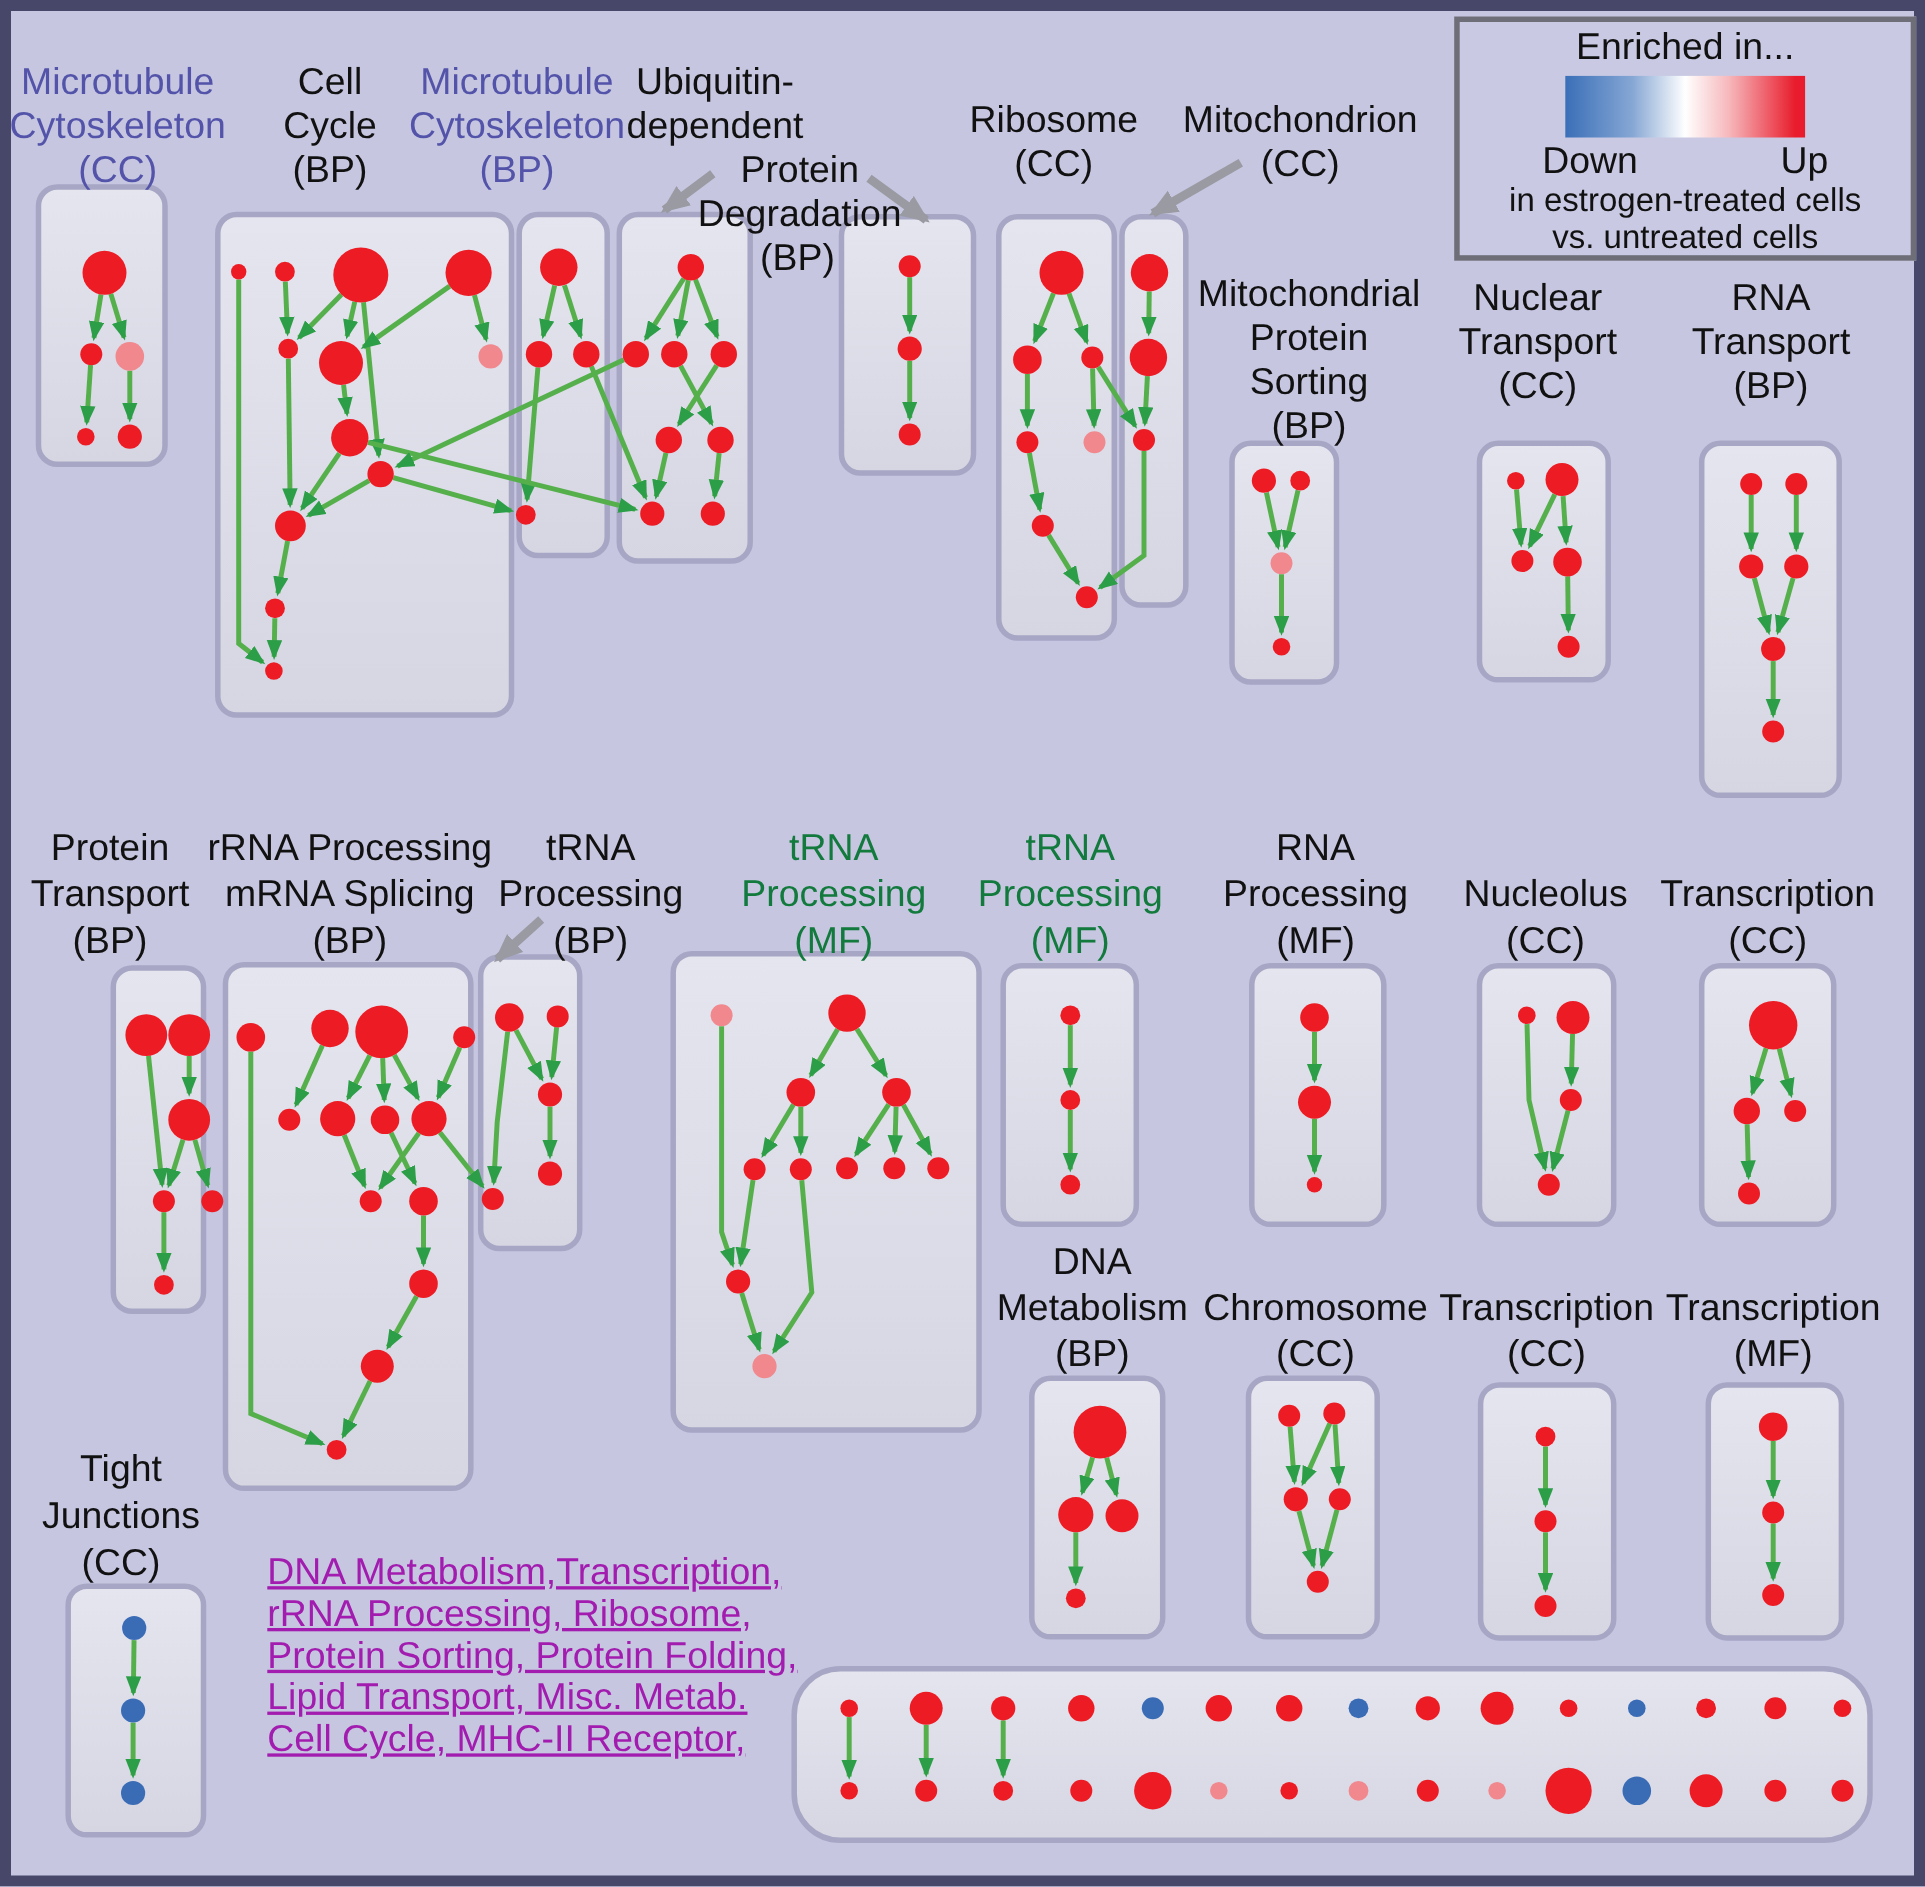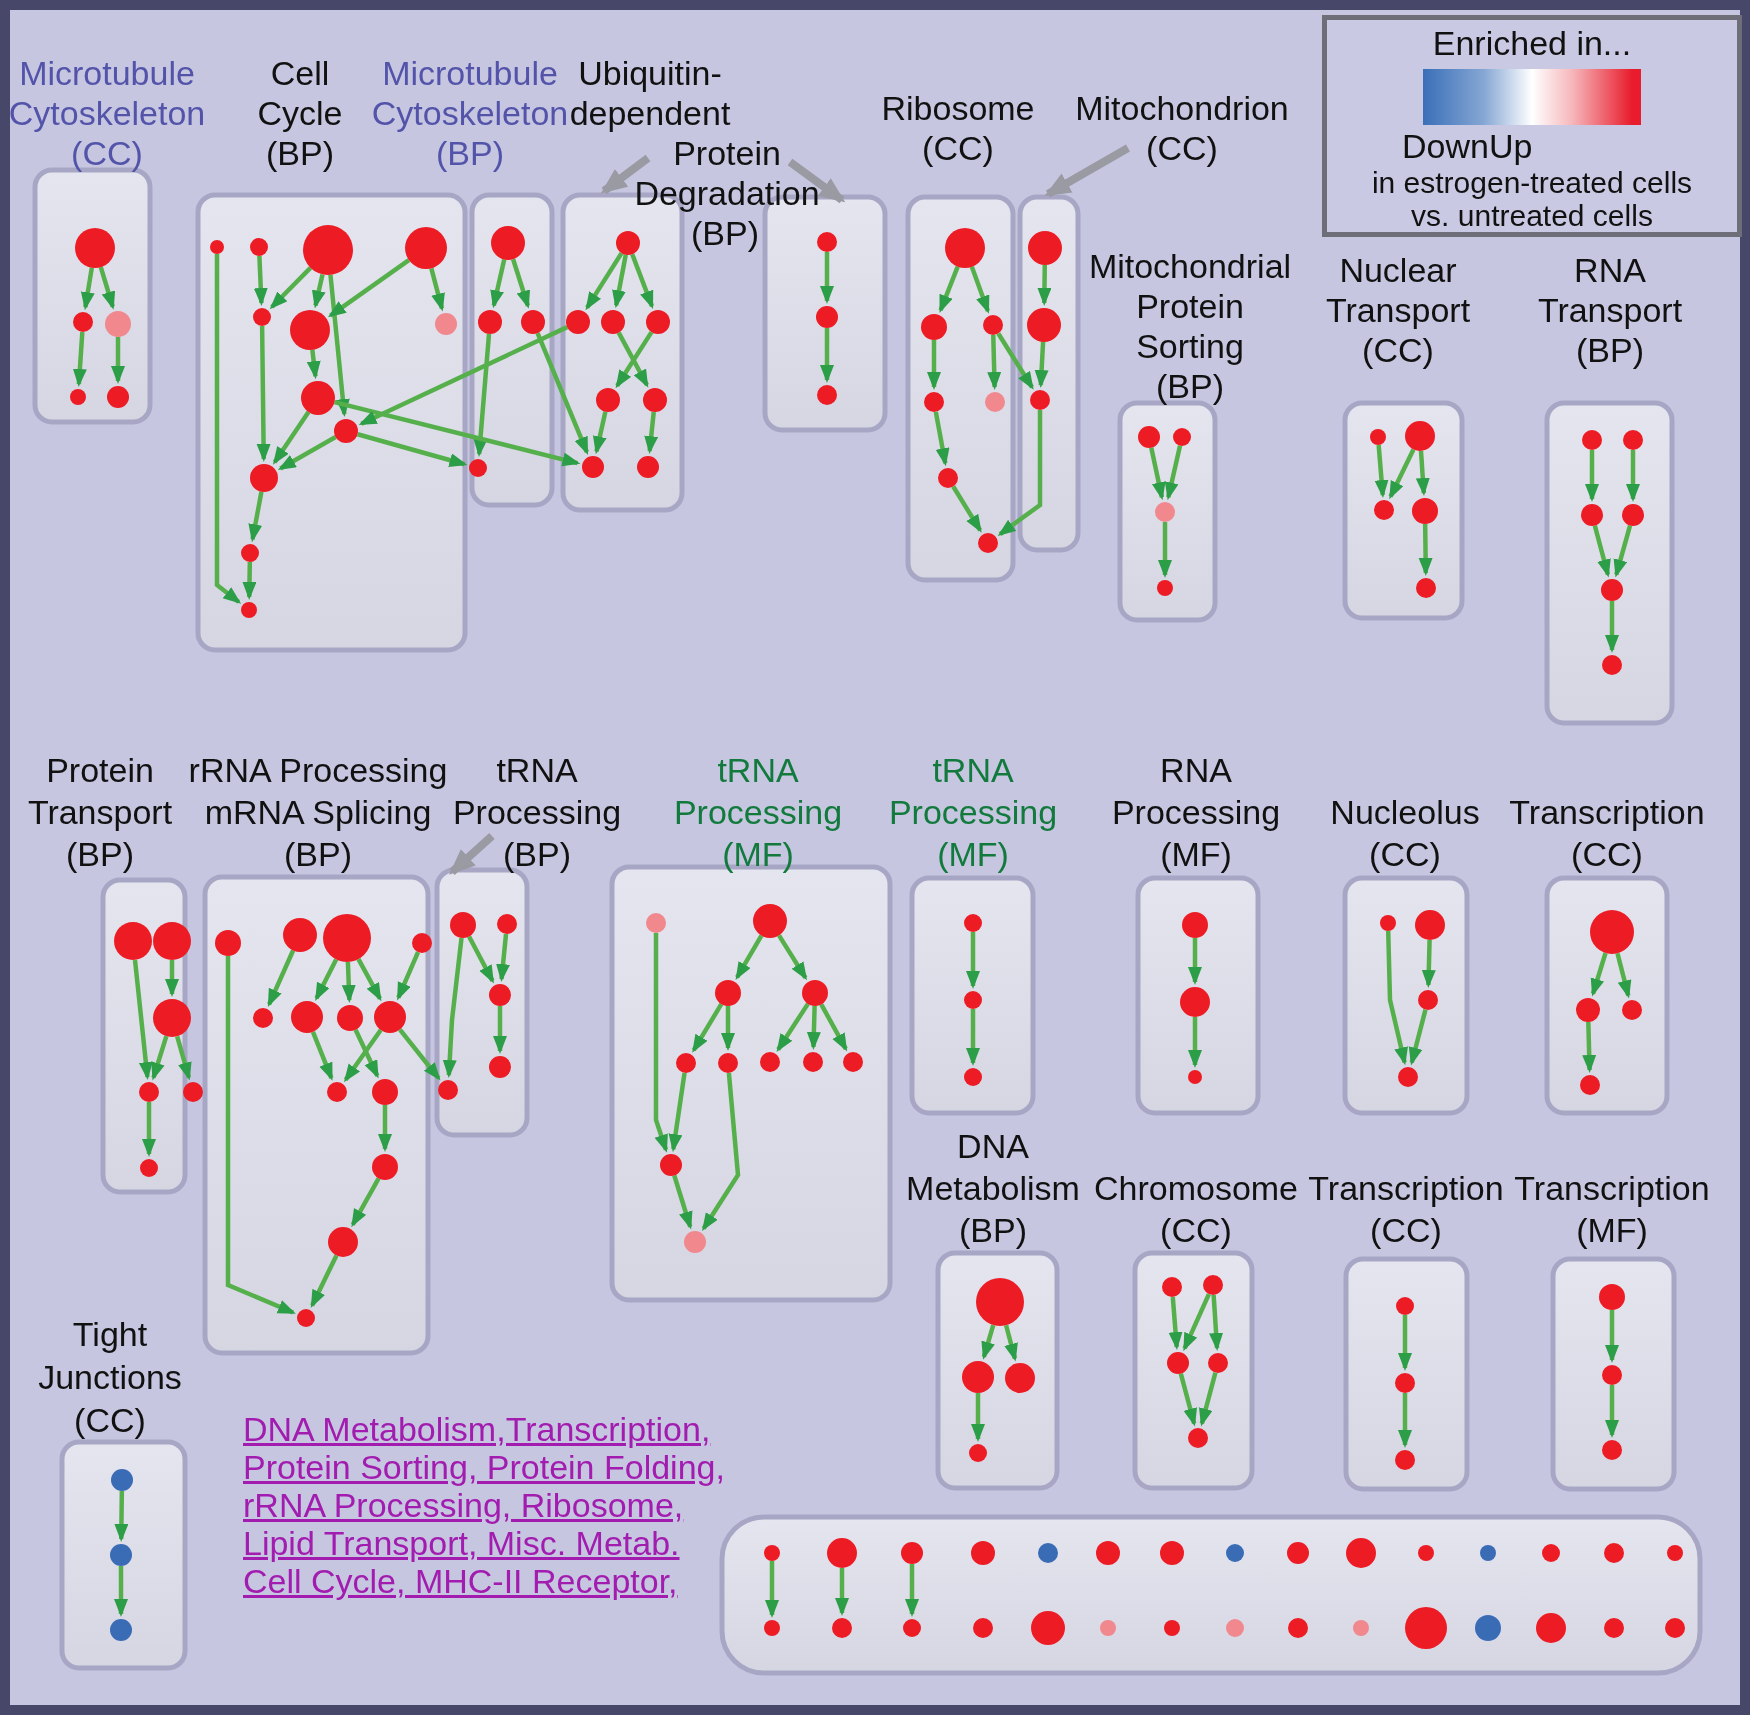--- a/index.html
+++ b/index.html
@@ -5,21 +5,21 @@
   html,body{margin:0;padding:0;background:#9e9ec0;}
   #stage{position:relative;width:1750px;height:1715px;overflow:hidden;
          font-family:"Liberation Sans",sans-serif;background:#c6c6e1;}
   #net{position:absolute;left:0;top:0;}
   .legend{position:absolute;left:1322px;top:15px;width:420px;height:222px;
           border:5px solid #6e6e78;box-sizing:border-box;background:#c9c9e3;
           display:flex;flex-direction:column;align-items:center;color:#111;}
   .legend-title{font-size:34px;margin-top:4px;}
   .legend-bar{width:218px;height:57px;margin-top:6px;
      background:linear-gradient(90deg,#3a6fb8 0%,#86a7d4 28%,#ffffff 50%,#f6b9bd 68%,#e81c2c 96%,#e81c2c 100%);}
-  .legend-row{width:260px;display:flex;font-size:34px;margin-top:2px;}
+  .legend-row{width:260px;display:flex;justify-content:space-between;font-size:34px;margin-top:2px;}
   .legend-sub{font-size:30px;line-height:33px;text-align:center;}
   .textblock{position:absolute;left:243px;top:1410px;font-size:34px;line-height:38px;color:#a21caf;white-space:nowrap;text-decoration:underline;}
 </style>
 </head>
 <body>
 
 <div id="stage">
   <svg id="net" width="1750" height="1715" viewBox="0 0 1750 1715">
       <defs>
         <linearGradient id="boxg" x1="0" y1="0" x2="0" y2="1">
@@ -404,18 +404,18 @@
       <span>Up</span>
     </div>
     <div class="legend-sub">
       <div>in estrogen-treated cells</div>
       <div>vs. untreated cells</div>
     </div>
   </div>
 
   <div class="textblock">
     <div>DNA Metabolism,Transcription,</div>
+    <div>rRNA Processing, Ribosome,</div>
     <div>Protein Sorting, Protein Folding,</div>
-    <div>rRNA Processing, Ribosome,</div>
     <div>Lipid Transport, Misc. Metab.</div>
     <div>Cell Cycle, MHC-II Receptor,</div>
   </div>
 </div>
 
 </body></html>

